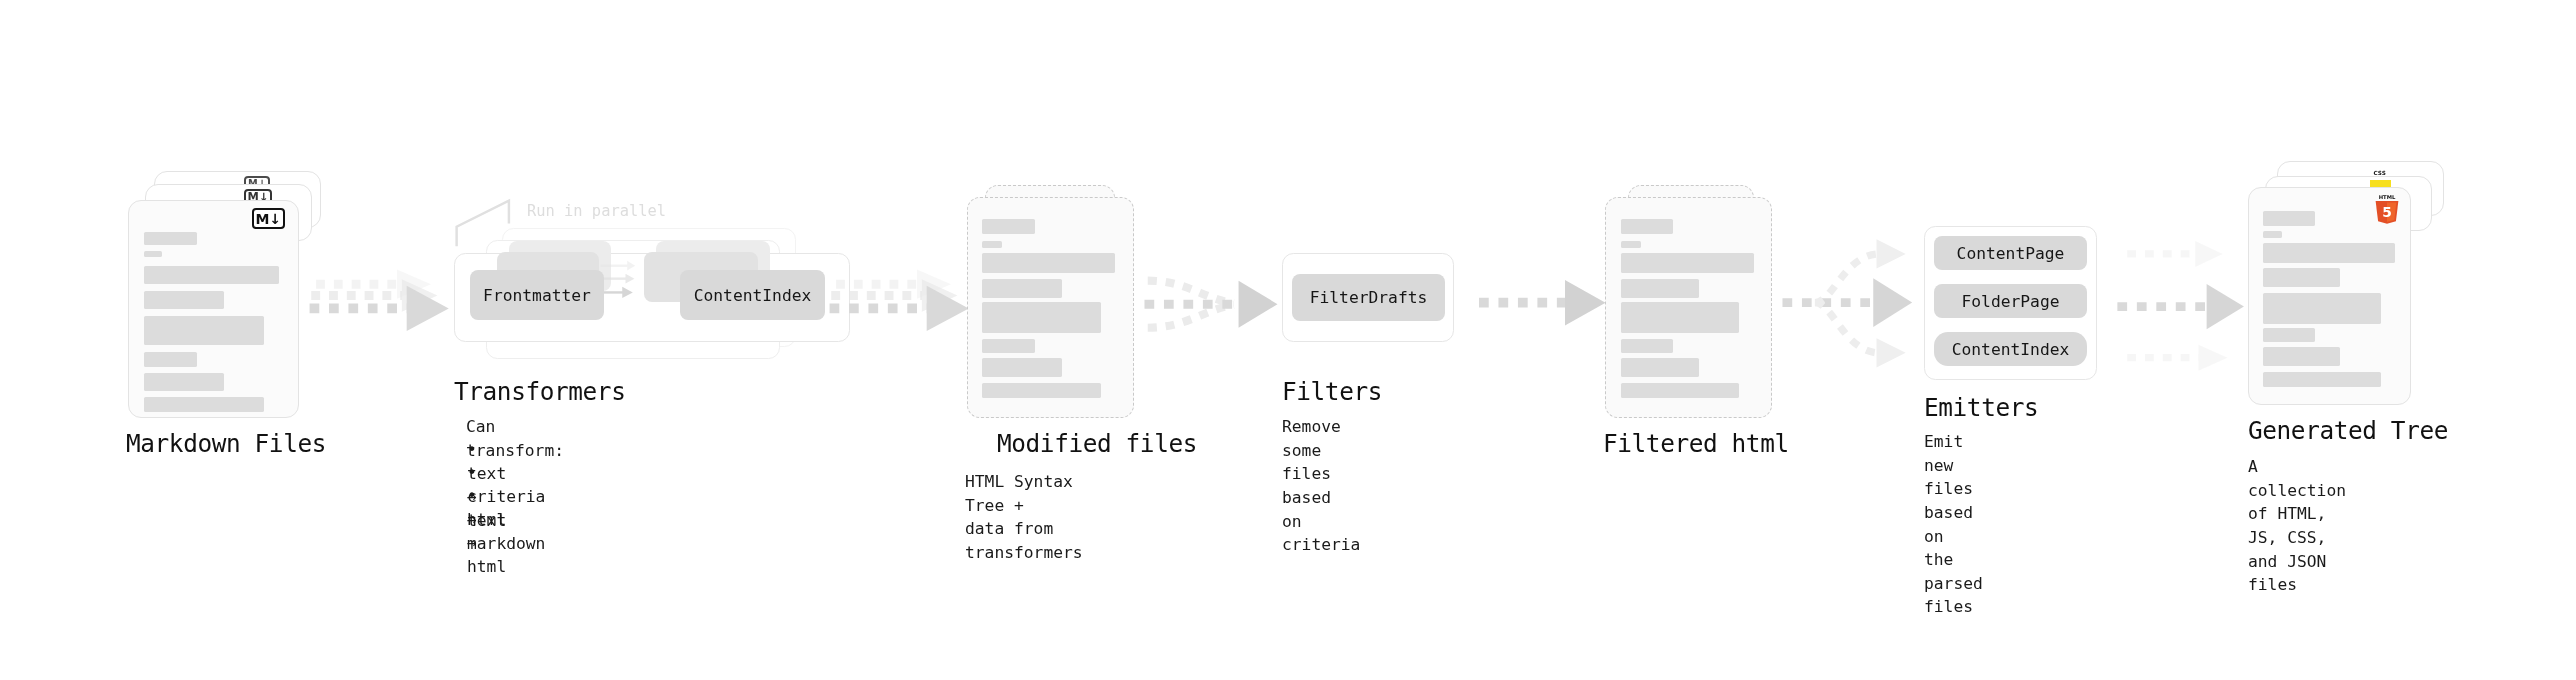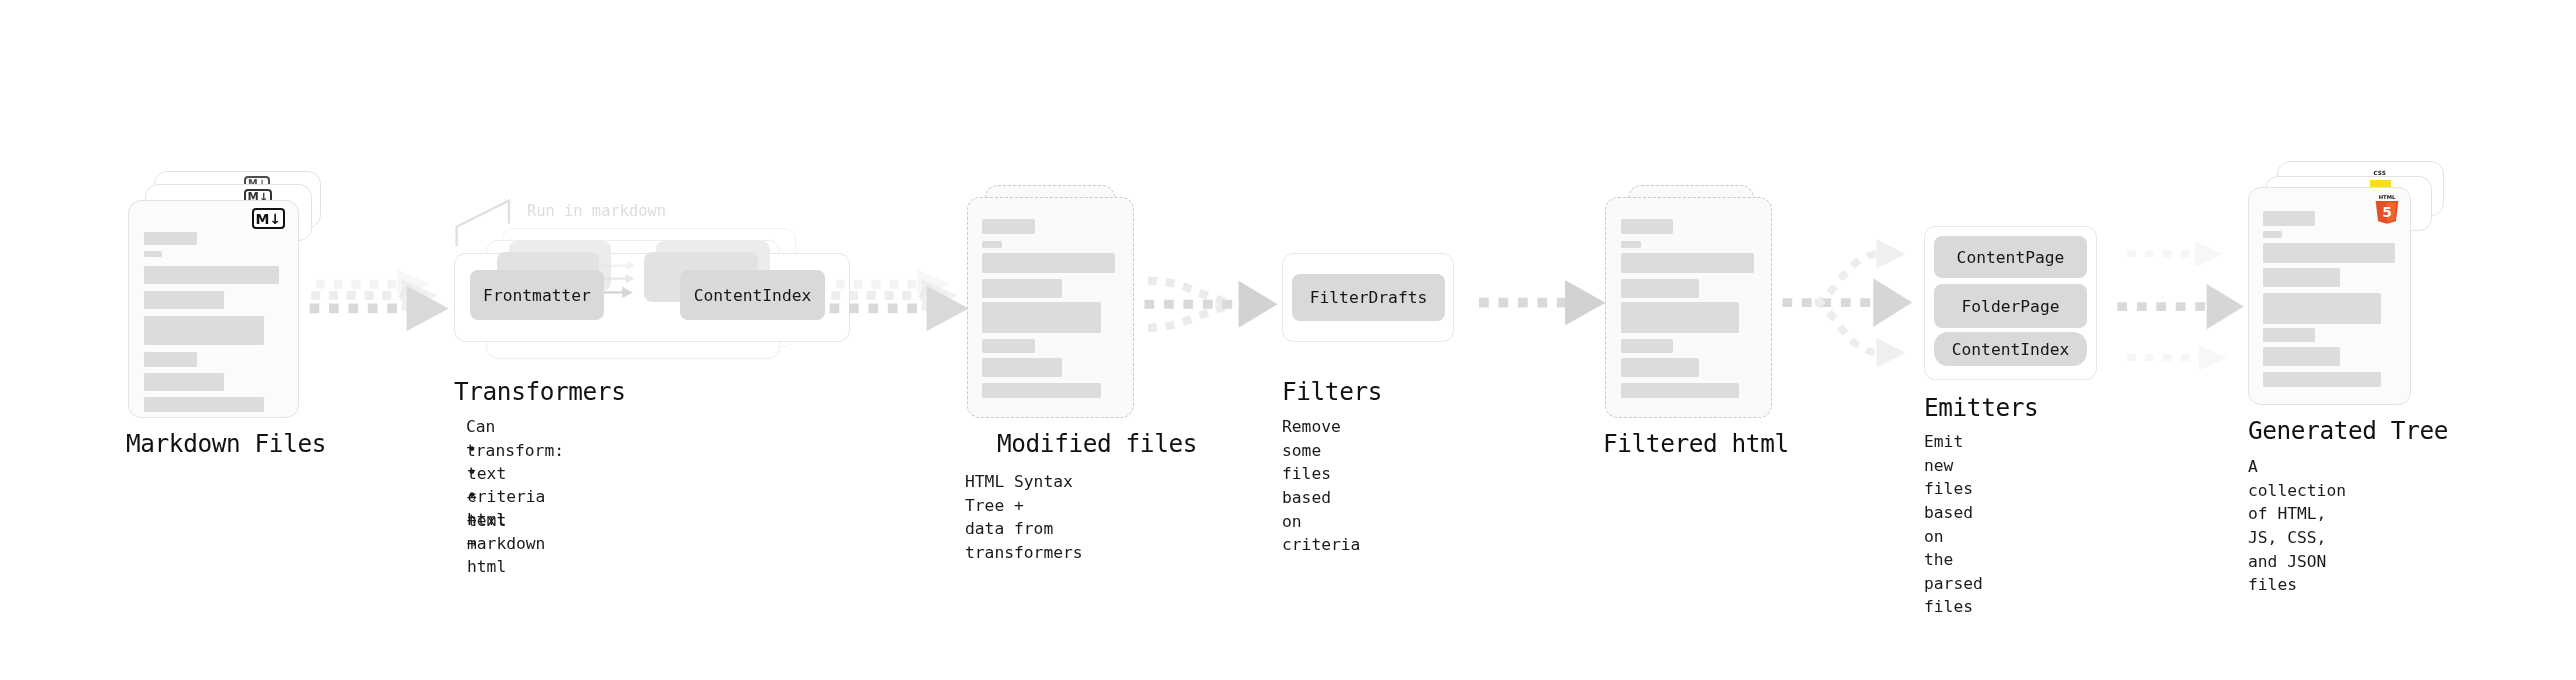--- a/index.html
+++ b/index.html
@@ -119,21 +119,21 @@
       <line x1="0" y1="50" x2="124" y2="50" stroke="#d9d9d9" stroke-width="12" stroke-dasharray="12 12"></line>
       <polygon points="120,22 172,50 120,78" fill="#d9d9d9"></polygon>
     </g>
   </svg>
 
   <div class="node">
 
     <svg style="left:455px; top:199px; width:98px; height:49px;" viewBox="0 0 120 60" width="98" height="49">
       <path d="M 2 58 L 2 34 L 66 2 L 66 30" fill="none" stroke="#e0e0e0" stroke-width="3"></path>
     </svg>
-    <div class="parallel-label" style="left:527px; top:202px;">Run in markdown</div>
+    <div class="parallel-label" style="left:527px; top:202px;">Run in parallel</div>
 
     <div class="gbox g3" style="left:502px; top:228px; width:294px; height:119px;"></div>
     <div class="gbox g2" style="left:486px; top:240px; width:294px; height:119px;"></div>
     <div class="gbox" style="left:454px; top:253px; width:396px; height:89px;"></div>
 
     <div class="chip ghost2" style="left:509px; top:241px; width:102px; height:50px;"></div>
     <div class="chip ghost1" style="left:497px; top:252px; width:102px; height:50px;"></div>
     <div class="chip ghost2" style="left:656px; top:241px; width:114px; height:50px;"></div>
     <div class="chip ghost1" style="left:644px; top:252px; width:114px; height:50px;"></div>
 
@@ -236,22 +236,22 @@
     <line x1="8" y1="82" x2="120" y2="82" stroke="#d9d9d9" stroke-width="11" stroke-dasharray="12 12"></line>
     <path d="M 48 82 C 70 82, 84 24, 126 22" fill="none" stroke="#ededed" stroke-width="9" stroke-dasharray="11 11"></path>
     <path d="M 48 82 C 70 82, 84 142, 126 144" fill="none" stroke="#ededed" stroke-width="9" stroke-dasharray="11 11"></path>
     <polygon points="124,4 160,22 124,40" fill="#efefef"></polygon>
     <polygon points="120,52 168,82 120,112" fill="#d6d6d6"></polygon>
     <polygon points="124,126 160,144 124,162" fill="#efefef"></polygon>
   </svg>
 
   <div class="node">
     <div class="gbox" style="left:1924px; top:226px; width:173px; height:154px;"></div>
-    <div class="chip" style="left:1934px; top:236px; width:153px; height:42px;">ContentPage</div>
-    <div class="chip" style="left:1934px; top:284px; width:153px; height:44px;">FolderPage</div>
+    <div class="chip" style="left:1934px; top:236px; width:153px; height:34px;">ContentPage</div>
+    <div class="chip" style="left:1934px; top:284px; width:153px; height:34px;">FolderPage</div>
     <div class="chip" style="left:1934px; top:332px; width:153px; height:34px;border-radius:14px;">ContentIndex</div>
 
     <div class="title" style="position:absolute; left:1924px; top:393px;">Emitters</div>
     <div class="subtitle" style="position:absolute; left:1924px; top:430px;">Emit new files based on
 the parsed files</div>
   </div>
 
   <svg style="left:2117px; top:232px; width:163px; height:146px;" viewBox="0 0 200 180" width="163" height="146">
     <g opacity="0.45">
       <line x1="12" y1="27" x2="98" y2="27" stroke="#ededed" stroke-width="9" stroke-dasharray="11 11"></line>

